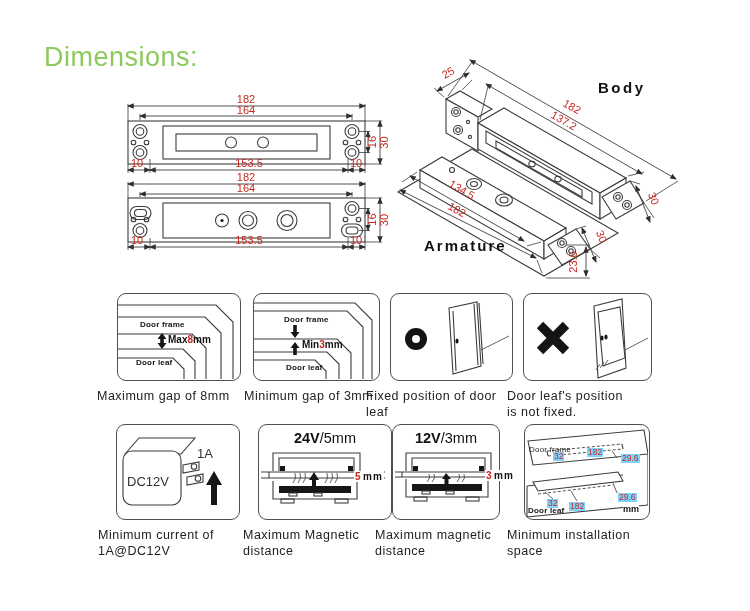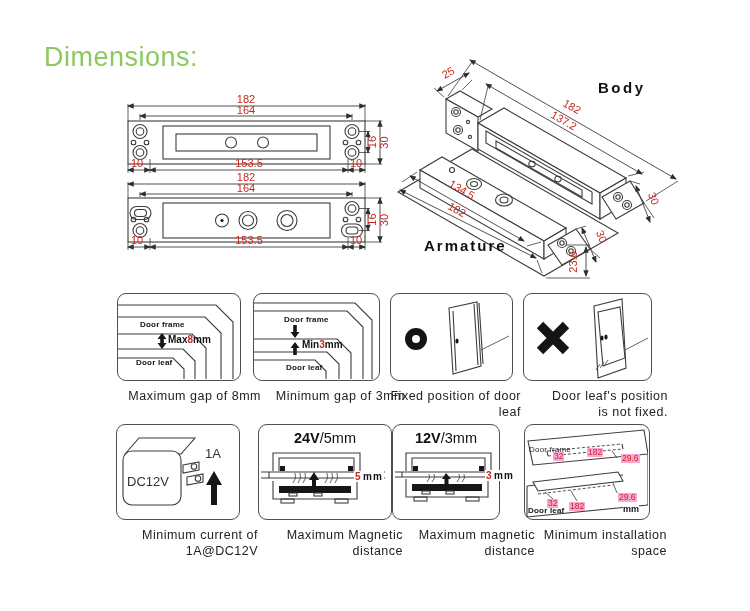--- a/index.html
+++ b/index.html
@@ -12,28 +12,28 @@
   .ln{stroke:#3c3c3c;stroke-width:1.1;fill:none}
   .lnw{stroke:#3c3c3c;stroke-width:1.1;fill:#fff}
   .thin{stroke:#3c3c3c;stroke-width:.8;fill:none}
   .dl{stroke:#3c3c3c;stroke-width:.9;fill:none}
   .dash{stroke:#3c3c3c;stroke-width:.9;fill:none;stroke-dasharray:3,2}
   .dim{fill:#c8281e;font-size:11px}
   .mid{text-anchor:middle}
   .big{fill:#111;font-size:15px;font-weight:bold;letter-spacing:2.5px}
   .blk{fill:#161616;stroke:none}
   .panel{position:absolute;border:1.5px solid #4f4f4f;border-radius:9px;background:#fff}
-  .cap{position:absolute;text-align:right;font-size:12.5px;color:#222;letter-spacing:.5px;line-height:16px}
+  .cap{position:absolute;text-align:left;font-size:12.5px;color:#222;letter-spacing:.5px;line-height:16px}
   .t8{position:absolute;font-size:8px;font-weight:bold;color:#111;letter-spacing:.2px;line-height:9px}
   .t8r{position:absolute;font-size:8px;color:#222;letter-spacing:.2px;line-height:9px}
   .t10b{position:absolute;font-size:10px;font-weight:bold;color:#111;line-height:11px;white-space:nowrap}
   .t13{position:absolute;font-size:13px;color:#333;line-height:14px}
   .red{color:#c8281e}
   .hdr{position:absolute;left:0;right:0;top:5px;text-align:center;font-size:14.5px;color:#111;line-height:16px}
-  .rsm{position:absolute;font-size:8.5px;color:#c8281e;background:#f9a8d4;line-height:9px;padding:0 1px}
+  .rsm{position:absolute;font-size:8.5px;color:#c8281e;background:#7dd3fc;line-height:9px;padding:0 1px}
   .bsm{position:absolute;font-size:9px;font-weight:bold;color:#111;background:#fff;line-height:9px}
   .gapval{position:absolute;font-size:10px;font-weight:bold;line-height:11px;background:#fff;padding:0 1px}
 </style>
 </head>
 <body>
 
 <div id="title">Dimensions:</div>
 
 <svg class="abs" style="left:0;top:0" width="750" height="290" viewBox="0 0 750 290">
   <defs>
@@ -253,21 +253,21 @@
   <svg width="121" height="93" viewBox="0 0 121 93">
     <polygon class="lnw" points="8,29 22,13 78,13 64,29"></polygon>
     <rect class="lnw" x="6" y="26" width="58" height="54" rx="9"></rect>
     <polygon class="lnw" points="66,40 82,37 82,45 66,48"></polygon>
     <circle class="ln" cx="77" cy="41.5" r="2.8"></circle>
     <polygon class="lnw" points="70,52 86,49 86,57 70,60"></polygon>
     <circle class="ln" cx="81" cy="53.5" r="2.8"></circle>
     <polygon class="blk" points="97,46 89,60 94,60 94,80 100,80 100,60 105,60"></polygon>
   </svg>
   <span class="t13" style="left:10px;top:50px">DC12V</span>
-  <span class="t13" style="left:88px;top:22px">1A</span>
+  <span class="t13" style="left:80px;top:22px">1A</span>
 </div>
 
 <div class="panel" style="left:258px;top:424px;width:134px;height:96px">
   <div class="hdr"><b>24V</b><span>/5mm</span></div>
   <svg class="abs" style="left:0;top:20px" width="128" height="73" viewBox="0 0 128 73">
     <path class="ln" d="M14,26 V8 H101 V26"></path>
     <path class="ln" d="M20,26 V13 H95 V26"></path>
     <rect class="blk" x="21" y="21" width="5" height="5"></rect>
     <rect class="blk" x="89" y="21" width="5" height="5"></rect>
     <path class="ln" d="M2,27 H126 M2,33 H126 M10,27 V33 M118,27 V33"></path>

